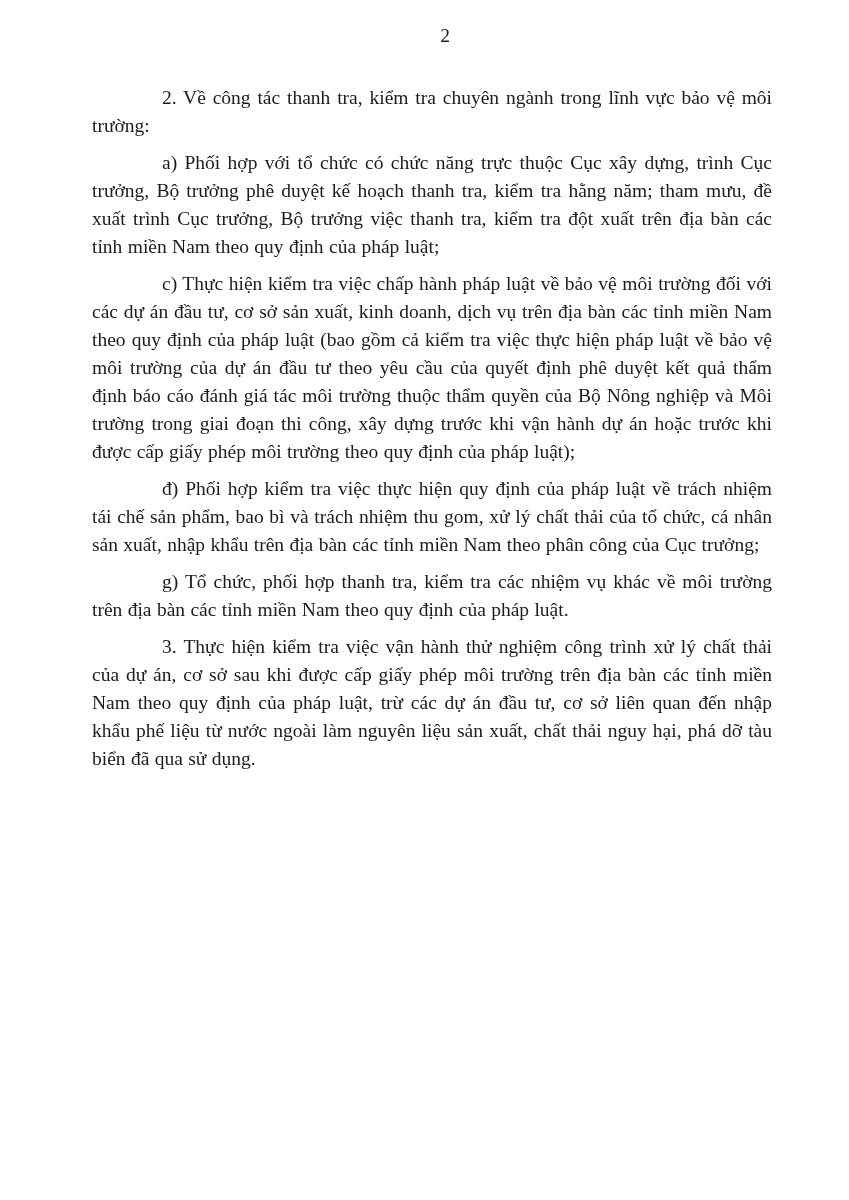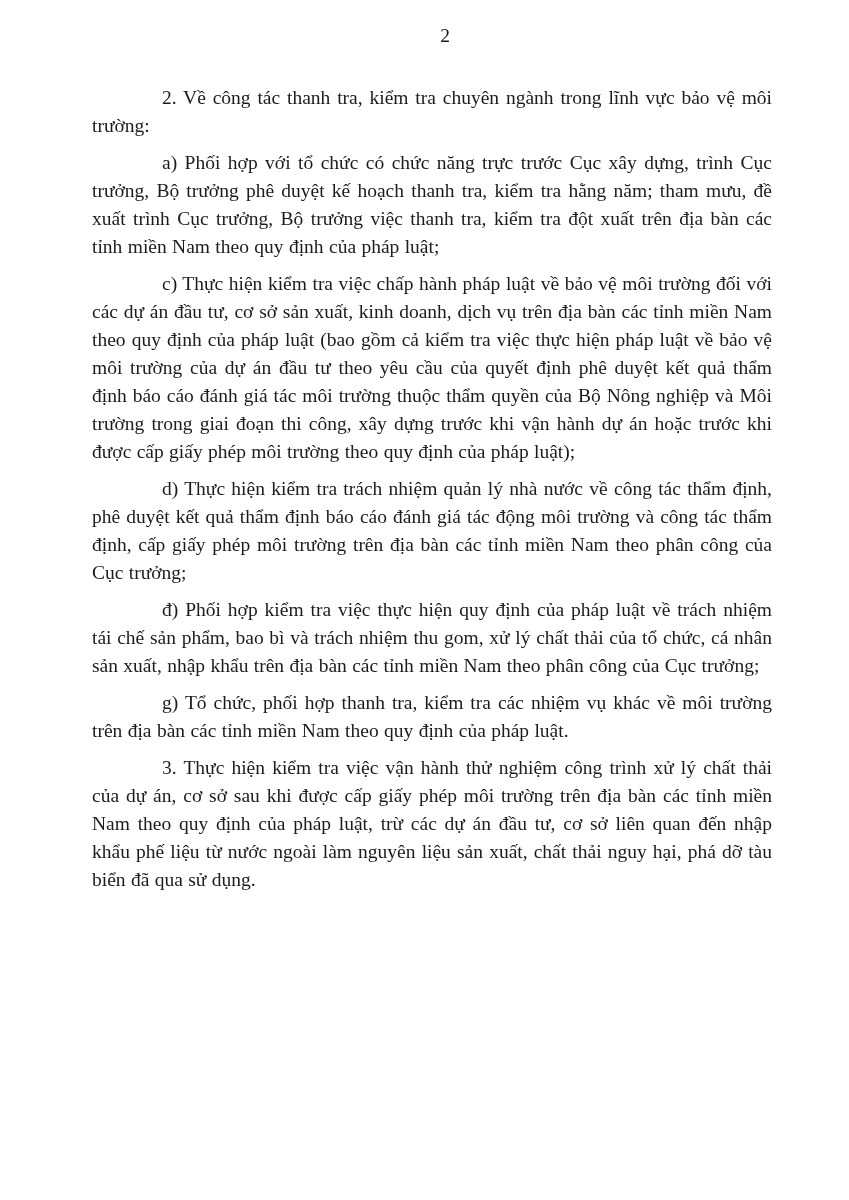--- a/index.html
+++ b/index.html
@@ -40,20 +40,19 @@
     color: #1b1b1b;
   }
 </style>
 </head>
 <body>
 
 <div class="page">
   <div class="page-number">2</div>
   <div class="content" id="paragraphs-container">
       <p class="para">2. Về công tác thanh tra, kiểm tra chuyên ngành trong lĩnh vực bảo vệ môi trường:</p>
-      <p class="para">a) Phối hợp với tổ chức có chức năng trực trước Cục xây dựng, trình Cục trưởng, Bộ trưởng phê duyệt kế hoạch thanh tra, kiểm tra hằng năm; tham mưu, đề xuất trình Cục trưởng, Bộ trưởng việc thanh tra, kiểm tra đột xuất trên địa bàn các tỉnh miền Nam theo quy định của pháp luật;</p>
+      <p class="para">a) Phối hợp với tổ chức có chức năng trực thuộc Cục xây dựng, trình Cục trưởng, Bộ trưởng phê duyệt kế hoạch thanh tra, kiểm tra hằng năm; tham mưu, đề xuất trình Cục trưởng, Bộ trưởng việc thanh tra, kiểm tra đột xuất trên địa bàn các tỉnh miền Nam theo quy định của pháp luật;</p>
       <p class="para">c) Thực hiện kiểm tra việc chấp hành pháp luật về bảo vệ môi trường đối với các dự án đầu tư, cơ sở sản xuất, kinh doanh, dịch vụ trên địa bàn các tỉnh miền Nam theo quy định của pháp luật (bao gồm cả kiểm tra việc thực hiện pháp luật về bảo vệ môi trường của dự án đầu tư theo yêu cầu của quyết định phê duyệt kết quả thẩm định báo cáo đánh giá tác môi trường thuộc thẩm quyền của Bộ Nông nghiệp và Môi trường trong giai đoạn thi công, xây dựng trước khi vận hành dự án hoặc trước khi được cấp giấy phép môi trường theo quy định của pháp luật);</p>
-      <p class="para">d) Thực hiện kiểm tra trách nhiệm quản lý nhà nước về công tác thẩm định, phê duyệt kết quả thẩm định báo cáo đánh giá tác động môi trường và công tác thẩm định, cấp giấy phép môi trường trên địa bàn các tỉnh miền Nam theo phân công của Cục trưởng;</p>
       <p class="para">đ) Phối hợp kiểm tra việc thực hiện quy định của pháp luật về trách nhiệm tái chế sản phẩm, bao bì và trách nhiệm thu gom, xử lý chất thải của tổ chức, cá nhân sản xuất, nhập khẩu trên địa bàn các tỉnh miền Nam theo phân công của Cục trưởng;</p>
       <p class="para">g) Tổ chức, phối hợp thanh tra, kiểm tra các nhiệm vụ khác về môi trường trên địa bàn các tỉnh miền Nam theo quy định của pháp luật.</p>
       <p class="para">3. Thực hiện kiểm tra việc vận hành thử nghiệm công trình xử lý chất thải của dự án, cơ sở sau khi được cấp giấy phép môi trường trên địa bàn các tỉnh miền Nam theo quy định của pháp luật, trừ các dự án đầu tư, cơ sở liên quan đến nhập khẩu phế liệu từ nước ngoài làm nguyên liệu sản xuất, chất thải nguy hại, phá dỡ tàu biển đã qua sử dụng.</p>
     </div>
 </div>
 
 </body></html>

